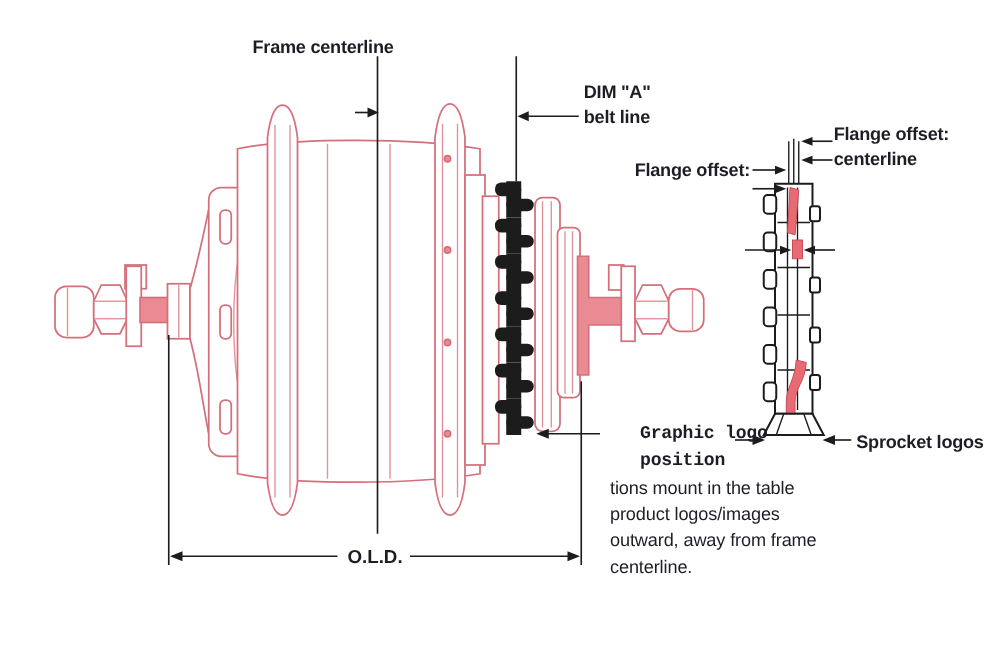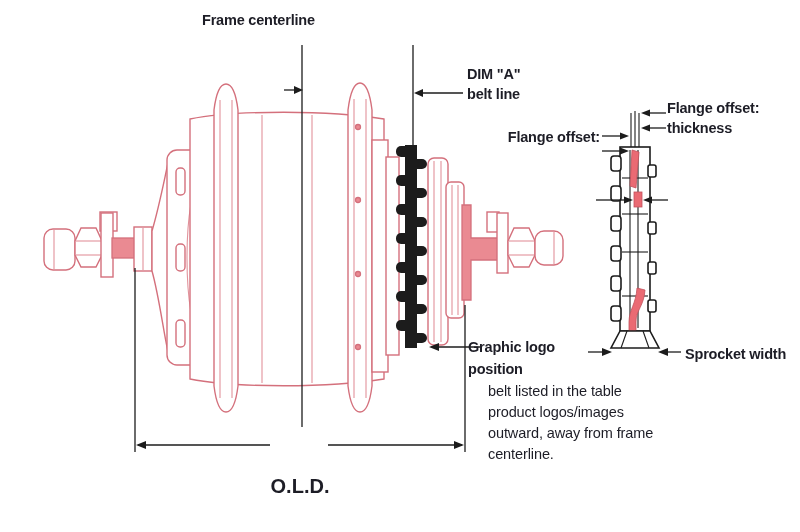--- a/index.html
+++ b/index.html
@@ -12,21 +12,21 @@
   }
   html,body{margin:0;padding:0;background:#fff;}
   .stage{
     position:relative;width:800px;height:532px;background:#fff;overflow:hidden;
     font-family:"Liberation Sans",sans-serif;color:var(--ink);
   }
   .stage svg{position:absolute;left:0;top:0;}
   .lbl{position:absolute;font-size:14.5px;font-weight:700;line-height:20px;letter-spacing:-0.2px;}
   .lbl.r{text-align:right;}
   .note{position:absolute;font-size:14.5px;font-weight:400;line-height:21px;letter-spacing:-0.1px;}
-  .old{position:absolute;font-size:20px;font-weight:700;text-align:center;margin-top:38px;}
+  .old{position:absolute;font-size:15px;font-weight:700;text-align:center;}
   
   .pk{fill:#fff;stroke:var(--pink-stroke);stroke-width:1.4;}
   .pknf{fill:none;stroke:var(--pink-light);stroke-width:1.1;}
   .pkl{stroke:var(--pink-light);stroke-width:1.1;}
   .pkf{fill:var(--pink-fill);stroke:var(--pink-stroke);stroke-width:1.3;}
   .blk{fill:var(--ink-line);}
   .ln{stroke:var(--ink-line);stroke-width:1.3;fill:none;}
   .lnf{fill:var(--ink-line);stroke:none;}
   .sec{fill:#fff;stroke:var(--ink-line);stroke-width:1.6;}
   .secl{stroke:var(--ink-line);stroke-width:1.1;fill:none;}
@@ -190,50 +190,50 @@
       <line class="ln" x1="652" y1="200" x2="668" y2="200"></line>
       <path class="lnf" d="M643,200 l9,-3.5 v7 Z"></path>
 
       <line class="ln" x1="588" y1="352" x2="603" y2="352"></line>
       <path class="lnf" d="M612,352 l-10,-4 v8 Z"></path>
       <line class="ln" x1="667" y1="352" x2="681" y2="352"></line>
       <path class="lnf" d="M658,352 l10,-4 v8 Z"></path>
     </g>
   </svg>
 
-  <div class="lbl" style="left:202px;top:10px;">
+  <div class="lbl" style="left:202px;top:28px;">
     <span>Frame centerline</span>
   </div>
 
   <div class="lbl" style="left:467px;top:64px;">
     <div>DIM "A"</div>
     <div>belt line</div>
   </div>
 
   <div class="lbl" style="left:667px;top:98px;">
     <div>Flange offset:</div>
-    <div>thickness</div>
+    <div>centerline</div>
   </div>
 
   <div class="lbl r" style="left:480px;top:127px;width:120px;">
     <div>Flange offset:</div>
   </div>
 
 
   <div class="lbl" style="left:685px;top:344px;">
-    <span>Sprocket width</span>
-  </div>
-
-  <div class="lbl" style="left:468px;top:336px;line-height:22px;">
+    <span>Sprocket logos</span>
+  </div>
+
+  <div class="lbl" style="left:512px;top:336px;line-height:22px;font-family:Liberation Mono, monospace;">
     <div>Graphic logo</div>
     <div>position</div>
   </div>
 
   <div class="note" style="left:488px;top:381px;width:190px;">
-    <div>belt listed in the table</div>
+    <div>tions mount in the table</div>
     <div>product logos/images</div>
     <div>outward, away from frame</div>
     <div>centerline.</div>
   </div>
 
   <div class="old" style="left:270px;top:437px;width:60px;">
     <span>O.L.D.</span>
   </div>
 
 </div>

